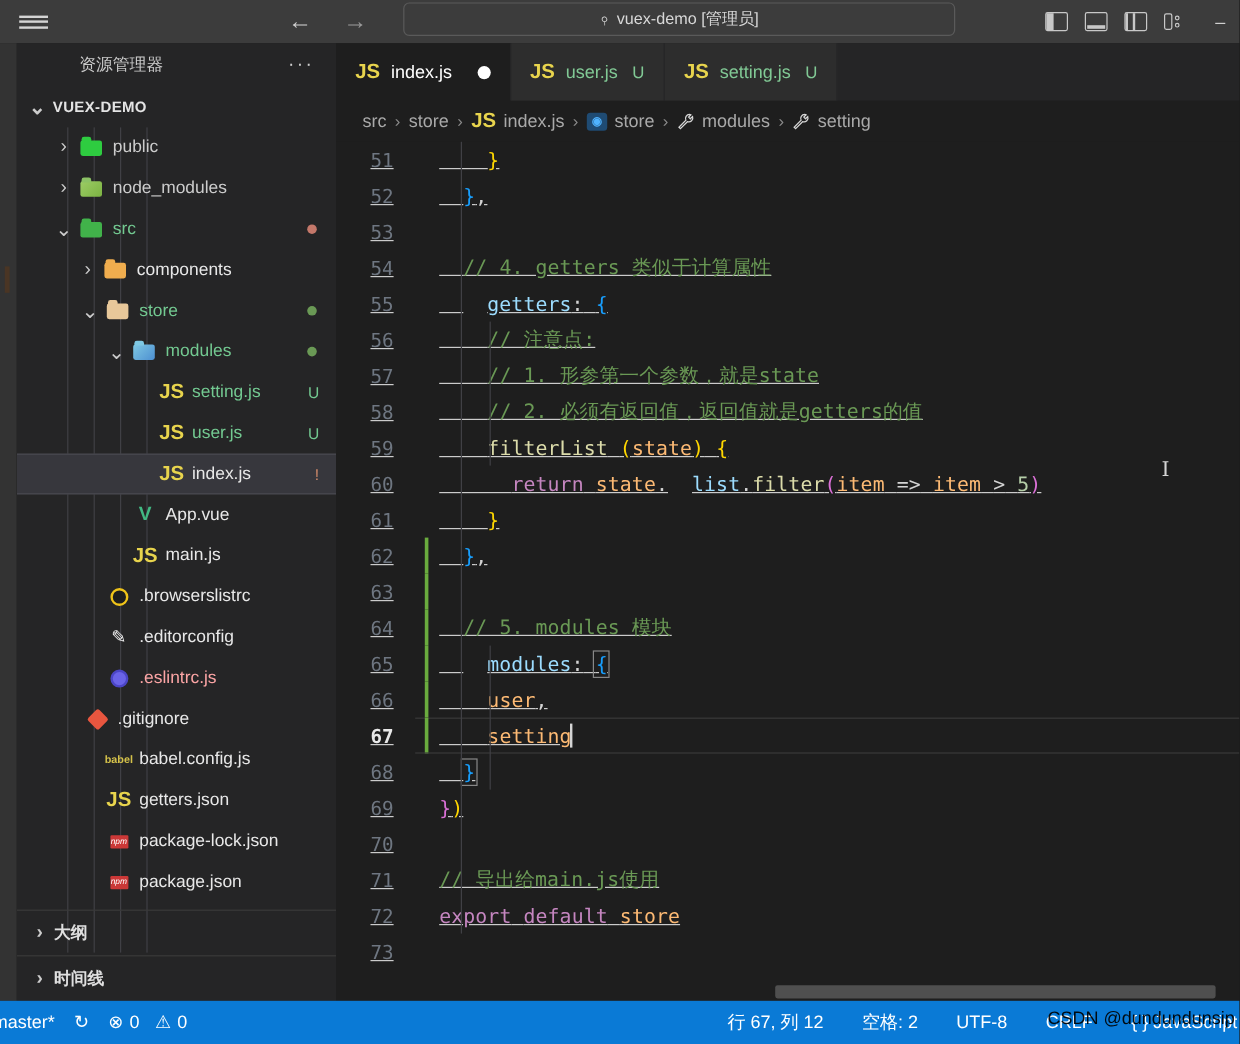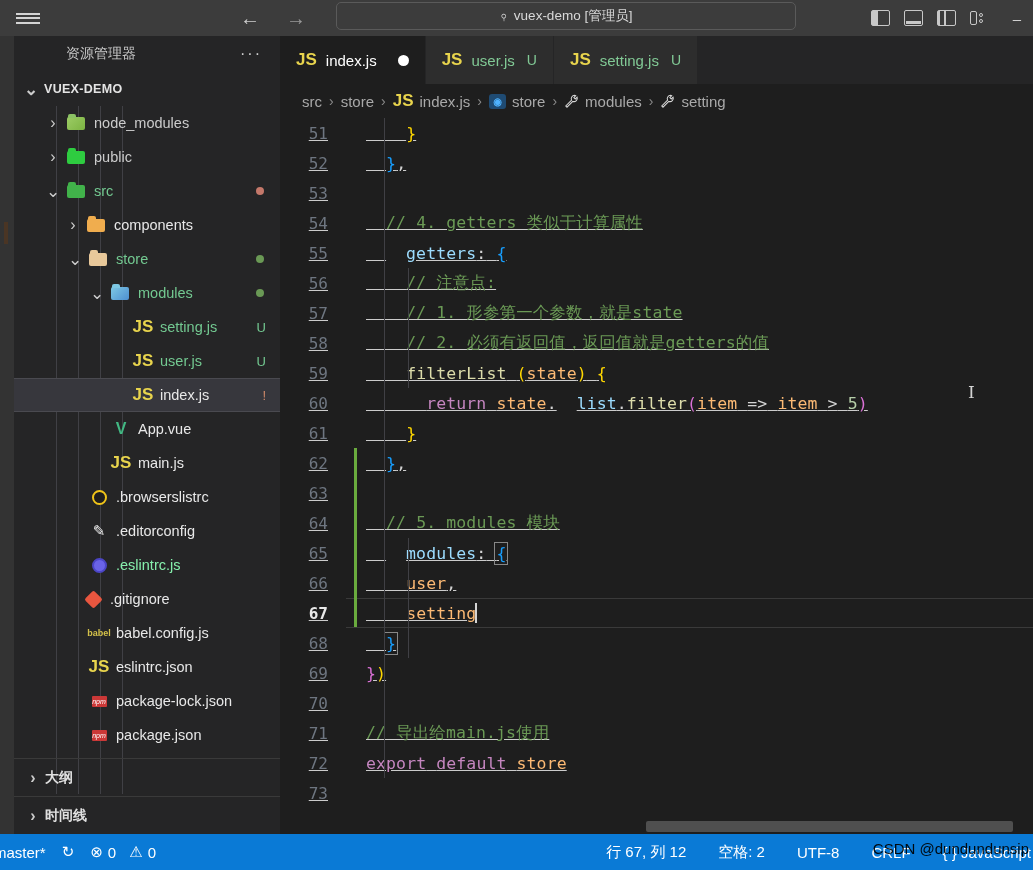--- a/index.html
+++ b/index.html
@@ -250,27 +250,27 @@
       <span class="chev down"></span>
       <span>VUEX-DEMO</span>
     </div>
     <div class="sb-scroll" id="tree-container">
         <div class="indent-guide" style="left:42px"></div>
         <div class="indent-guide" style="left:64px"></div>
         <div class="indent-guide" style="left:86px"></div>
         <div class="indent-guide" style="left:108px"></div>
         <div class="row" style="padding-left:32px">
           <span class="chev right"></span>
+          <span class="ic folder f-pub"></span>
+          <span class="lbl" style="color:#cccccc">public</span>
+        </div>
+        <div class="row" style="padding-left:32px">
+          <span class="chev right"></span>
           <span class="ic folder f-node"></span>
           <span class="lbl" style="color:#cccccc">node_modules</span>
-        </div>
-        <div class="row" style="padding-left:32px">
-          <span class="chev right"></span>
-          <span class="ic folder f-pub"></span>
-          <span class="lbl" style="color:#cccccc">public</span>
         </div>
         <div class="row" style="padding-left:32px">
           <span class="chev down"></span>
           <span class="ic folder f-src"></span>
           <span class="lbl" style="color:#73c991">src</span>
           <span class="gdot" style="background:#c4786a"></span>
         </div>
         <div class="row" style="padding-left:52px">
           <span class="chev right"></span>
           <span class="ic folder f-comp"></span>
@@ -326,38 +326,38 @@
         <div class="row" style="padding-left:54px">
           <span class="chev"></span>
           <span class="ic dot-ic" style="color:#f2f2f2;font-size:15px">✎</span>
           <span class="lbl" style="color:#e8e8e8">.editorconfig</span>
         </div>
         <div class="row" style="padding-left:54px">
           <span class="chev"></span>
           <span class="ic dot-ic">
             <i class="circ" style="background:#6a63e8;border:2px solid #4b45c6"></i>
           </span>
-          <span class="lbl" style="color:#86efac">.eslintrc.js</span>
-        </div>
-        <div class="row" style="padding-left:48px">
+          <span class="lbl" style="color:#fca5a5">.eslintrc.js</span>
+        </div>
+        <div class="row" style="padding-left:36px">
           <span class="chev"></span>
           <span class="ic dot-ic">
             <i style="display:inline-block;width:13px;height:13px;background:#e8563f;transform:rotate(45deg);border-radius:2px"></i>
           </span>
           <span class="lbl" style="color:#e8e8e8">.gitignore</span>
         </div>
         <div class="row" style="padding-left:54px">
           <span class="chev"></span>
           <span class="ic dot-ic" style="color:#d4c14a;font-size:9px;font-weight:bold">babel</span>
           <span class="lbl" style="color:#e8e8e8">babel.config.js</span>
         </div>
         <div class="row" style="padding-left:54px">
           <span class="chev"></span>
           <span class="ic js-ic">JS</span>
-          <span class="lbl" style="color:#e8e8e8">eslintrc.json</span>
+          <span class="lbl" style="color:#e8e8e8">getters.json</span>
         </div>
         <div class="row" style="padding-left:54px">
           <span class="chev"></span>
           <span class="ic dot-ic">
             <i style="display:inline-block;width:15px;height:11px;background:#cb3837;color:#fff;font-size:7px;line-height:11px;text-align:center;border-radius:1px">npm</i>
           </span>
           <span class="lbl" style="color:#e8e8e8">package-lock.json</span>
         </div>
         <div class="row" style="padding-left:54px">
           <span class="chev"></span>

